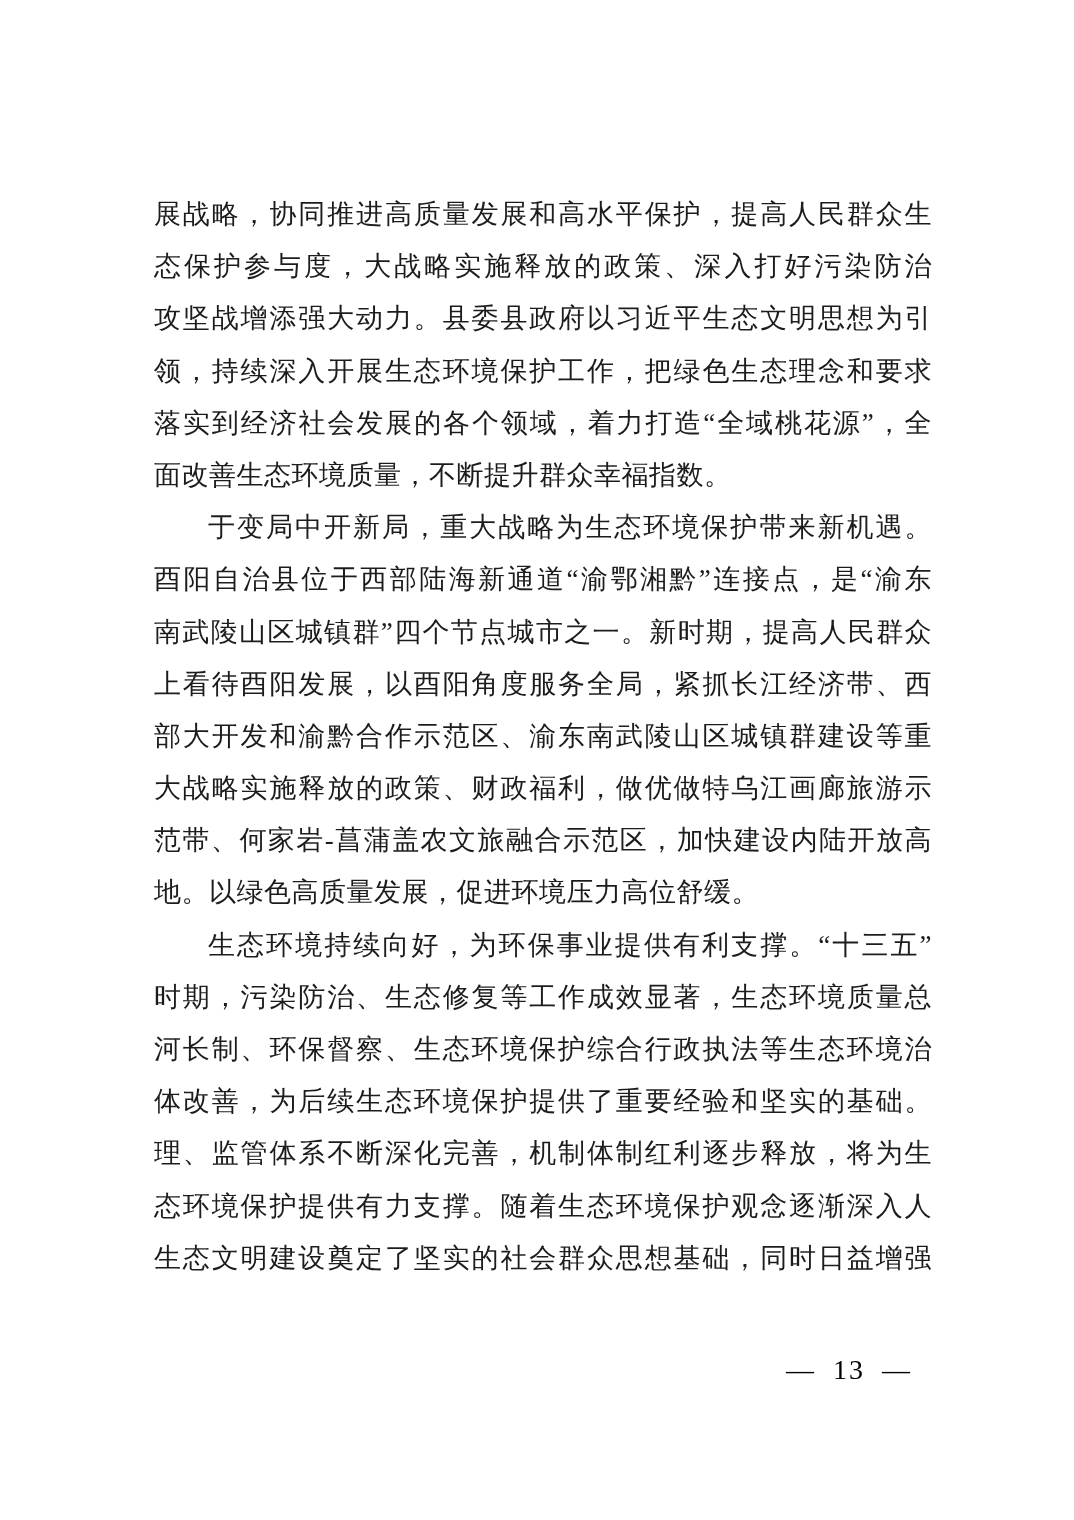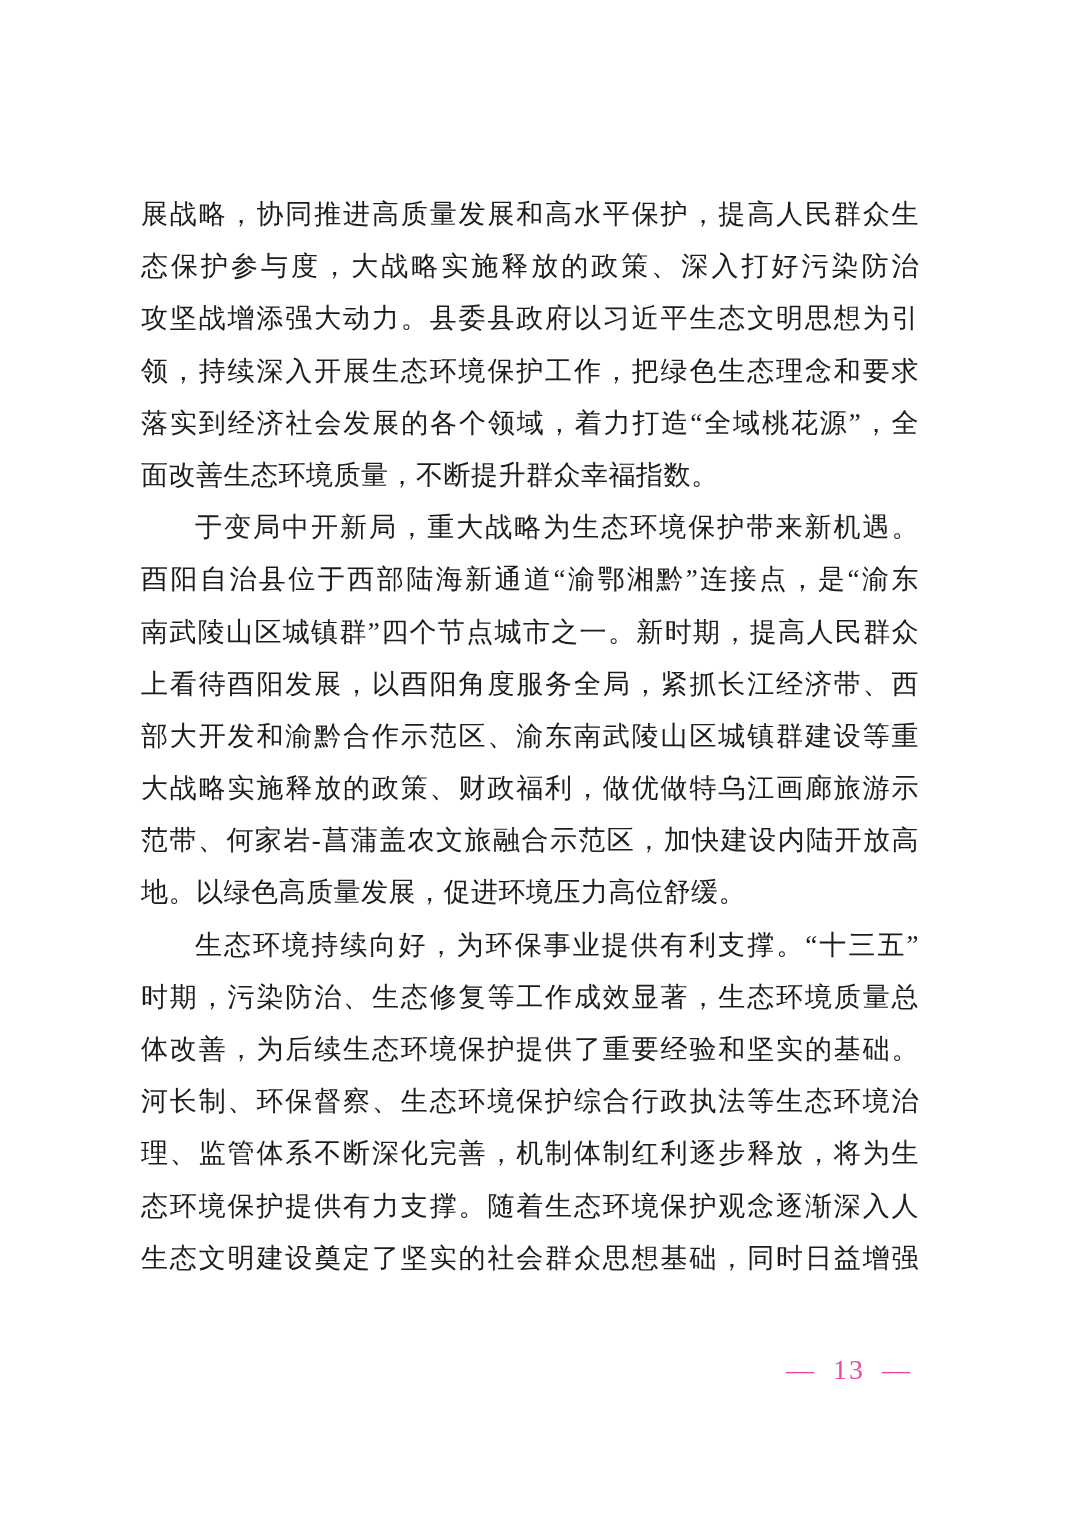--- a/index.html
+++ b/index.html
@@ -12,21 +12,21 @@
     width: 1074px;
     height: 1520px;
     margin: 0 auto;
     background: #ffffff;
     overflow: hidden;
     font-family: "Liberation Serif", "DejaVu Serif", serif;
     color: #1c1c1c;
   }
   .textblock {
     position: absolute;
-    left: 141px;
+    left: 154px;
     top: 188px;
     width: 778px;
   }
   .line {
     height: 52.2px;
     line-height: 52.2px;
     font-size: 27px;
     letter-spacing: 0.5px;
     text-align: justify;
     text-align-last: justify;
@@ -46,21 +46,21 @@
     position: absolute;
     top: 1348px;
     right: 162px;
     height: 44px;
     line-height: 44px;
   }
   .page-number {
     font-size: 28px;
     letter-spacing: 2px;
     word-spacing: 8px;
-    color: #ec4899;
+    color: #000000;
     white-space: pre;
   }
 </style>
 </head>
 <body>
 
 <div class="page">
   <div class="textblock" id="textblock">
       <div class="line">展战略，协同推进高质量发展和高水平保护，提高人民群众生</div>
       <div class="line">态保护参与度，大战略实施释放的政策、深入打好污染防治</div>
@@ -71,22 +71,22 @@
       <div class="line indent">于变局中开新局，重大战略为生态环境保护带来新机遇。</div>
       <div class="line">酉阳自治县位于西部陆海新通道“渝鄂湘黔”连接点，是“渝东</div>
       <div class="line">南武陵山区城镇群”四个节点城市之一。新时期，提高人民群众生</div>
       <div class="line">上看待酉阳发展，以酉阳角度服务全局，紧抓长江经济带、西</div>
       <div class="line">部大开发和渝黔合作示范区、渝东南武陵山区城镇群建设等重</div>
       <div class="line">大战略实施释放的政策、财政福利，做优做特乌江画廊旅游示</div>
       <div class="line">范带、何家岩-菖蒲盖农文旅融合示范区，加快建设内陆开放高</div>
       <div class="line no-justify">地。以绿色高质量发展，促进环境压力高位舒缓。</div>
       <div class="line indent">生态环境持续向好，为环保事业提供有利支撑。“十三五”</div>
       <div class="line">时期，污染防治、生态修复等工作成效显著，生态环境质量总</div>
+      <div class="line">河长制、环保督察、生态环境保护综合行政执法等生态环境治</div>
       <div class="line">体改善，为后续生态环境保护提供了重要经验和坚实的基础。</div>
-      <div class="line">河长制、环保督察、生态环境保护综合行政执法等生态环境治</div>
       <div class="line">理、监管体系不断深化完善，机制体制红利逐步释放，将为生</div>
       <div class="line">态环境保护提供有力支撑。随着生态环境保护观念逐渐深入人</div>
       <div class="line">生态文明建设奠定了坚实的社会群众思想基础，同时日益增强</div>
     </div>
   <div class="page-footer">
     <span class="page-number">— 13 —</span>
   </div>
 </div>
 
 </body></html>

